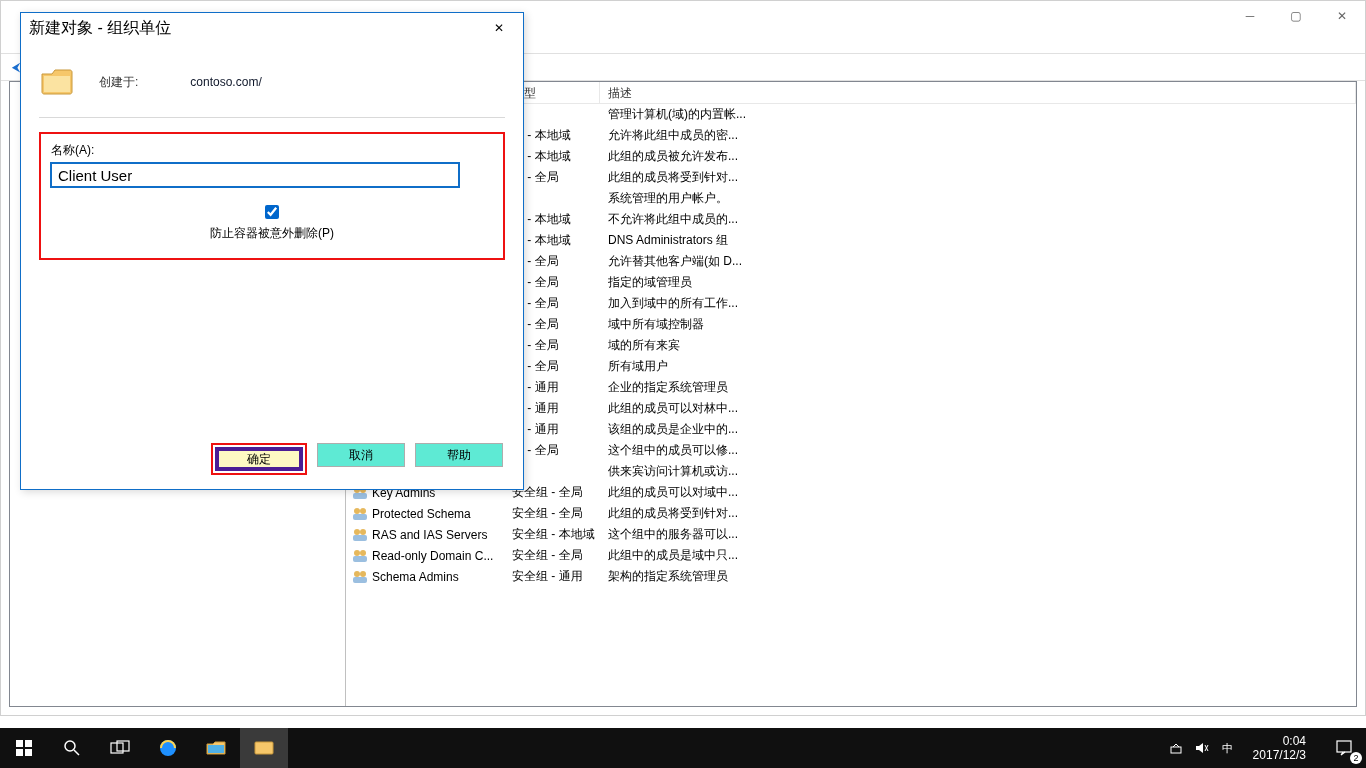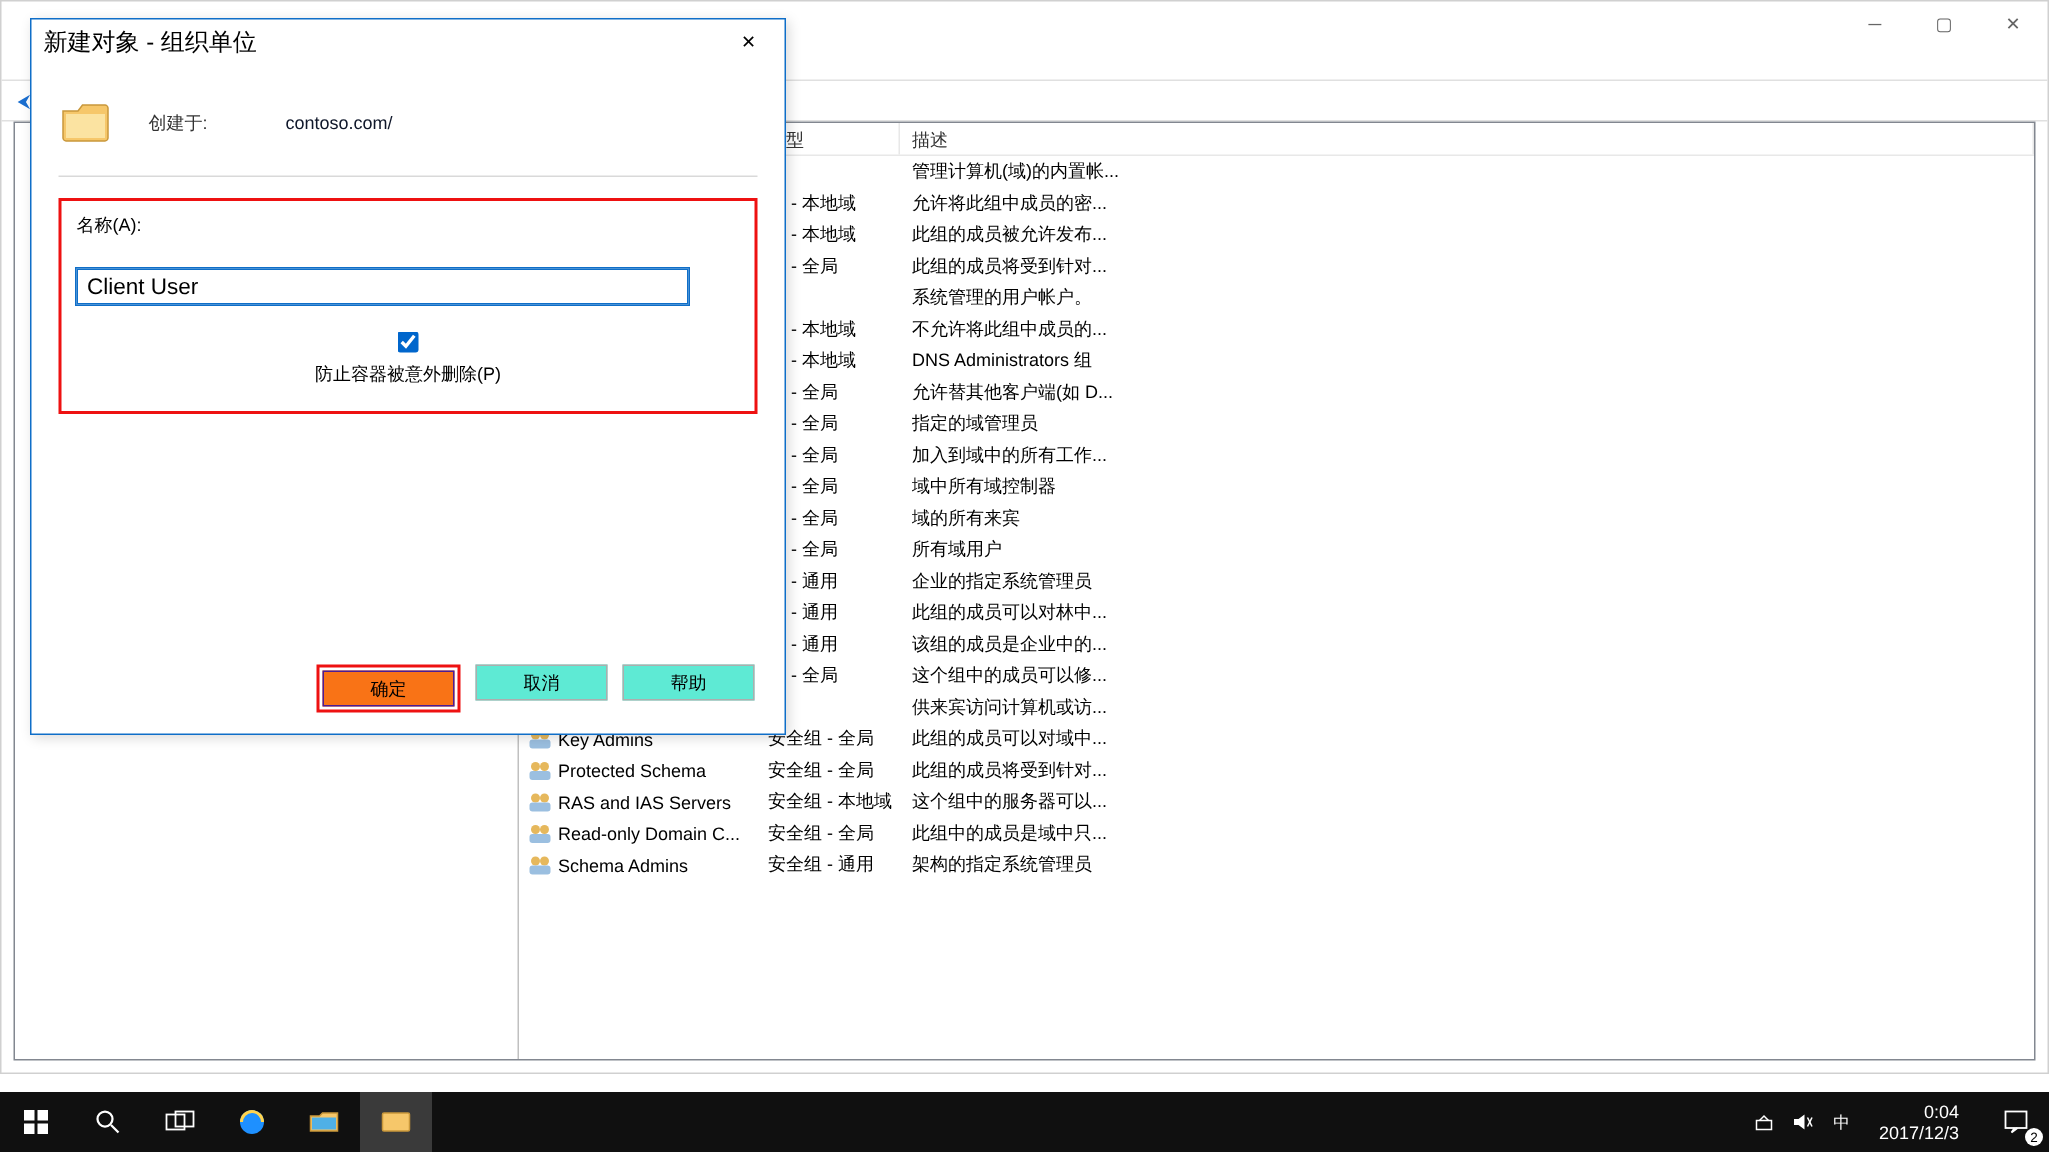--- a/index.html
+++ b/index.html
@@ -34,27 +34,27 @@
 .dlg-titlebar .title { flex:1; font-size:16px;}
 .dlg-close { width: 32px; height: 22px; display:flex; align-items:center; justify-content:center;}
 .dlg-body { padding: 18px; }
 .dlg-hdr { display:flex; align-items:center; gap: 24px; padding: 6px 0 20px 0; }
 .folder-icon { width: 36px; height: 30px; display:flex;align-items:center;justify-content:center;}
 .folder-icon svg { width:34px; height:28px;}
 .dlg-hdr .lbl { color:#333; }
 .dlg-hdr .val { color:#0f172a; margin-left: 28px;}
 .dlg-sep { height:1px; background:#d9d9d9; margin: 0 0 14px 0;}
 .highlight1 { border: 2px solid #e11; padding: 8px 10px 16px 10px;}
-.field-label { margin-bottom: 20px; color:#000;}
+.field-label { margin-bottom: 4px; color:#000;}
 .text-input { width: 100%; max-width: 408px; height: 24px; border: 1px solid #0f6ec8; outline: 1px solid #0f6ec8; padding: 2px 6px; font-size: 15px; background:#fff;}
 .chk-row { margin-top: 18px; display:flex; align-items:center; gap: 6px; flex-direction: column;}
 .chk-row input { accent-color:#0066cc; width:14px; height:14px;}
 .dlg-buttons { position:absolute; left:0; right:0; bottom: 14px; display:flex; gap: 10px; justify-content:flex-end; padding-right: 20px;}
 .btn { width: 88px; height: 24px; border: 1px solid #adadad; background: #5eead4; display:flex; align-items:center; justify-content:center; cursor:default;}
-.btn.primary { border: 1px solid #4c1d95; background:#f97316;}
+.btn.primary { border: 4px solid #4c1d95; background:#fef9c3;}
 .btn-wrap-red { border: 2px solid #e11; padding: 2px; display:inline-flex;}
 
 
 .taskbar { position:absolute; left:0; bottom:0; width:1366px; height: 40px; background:#101010; display:flex; align-items:center; color:#fff;}
 .taskbar .tb { width:48px; height:40px; display:flex;align-items:center;justify-content:center;}
 .taskbar .tb.active { background:#3a3a3a;}
 .taskbar .spacer { flex:1;}
 .tray { display:flex; align-items:center; gap:8px; padding-right:8px; color:#fff; font-size:11px;}
 .tray .clock { text-align:right; line-height:1.2; padding: 0 8px;}
 .tray .ticon { width:18px;height:18px; display:flex;align-items:center;justify-content:center;}

